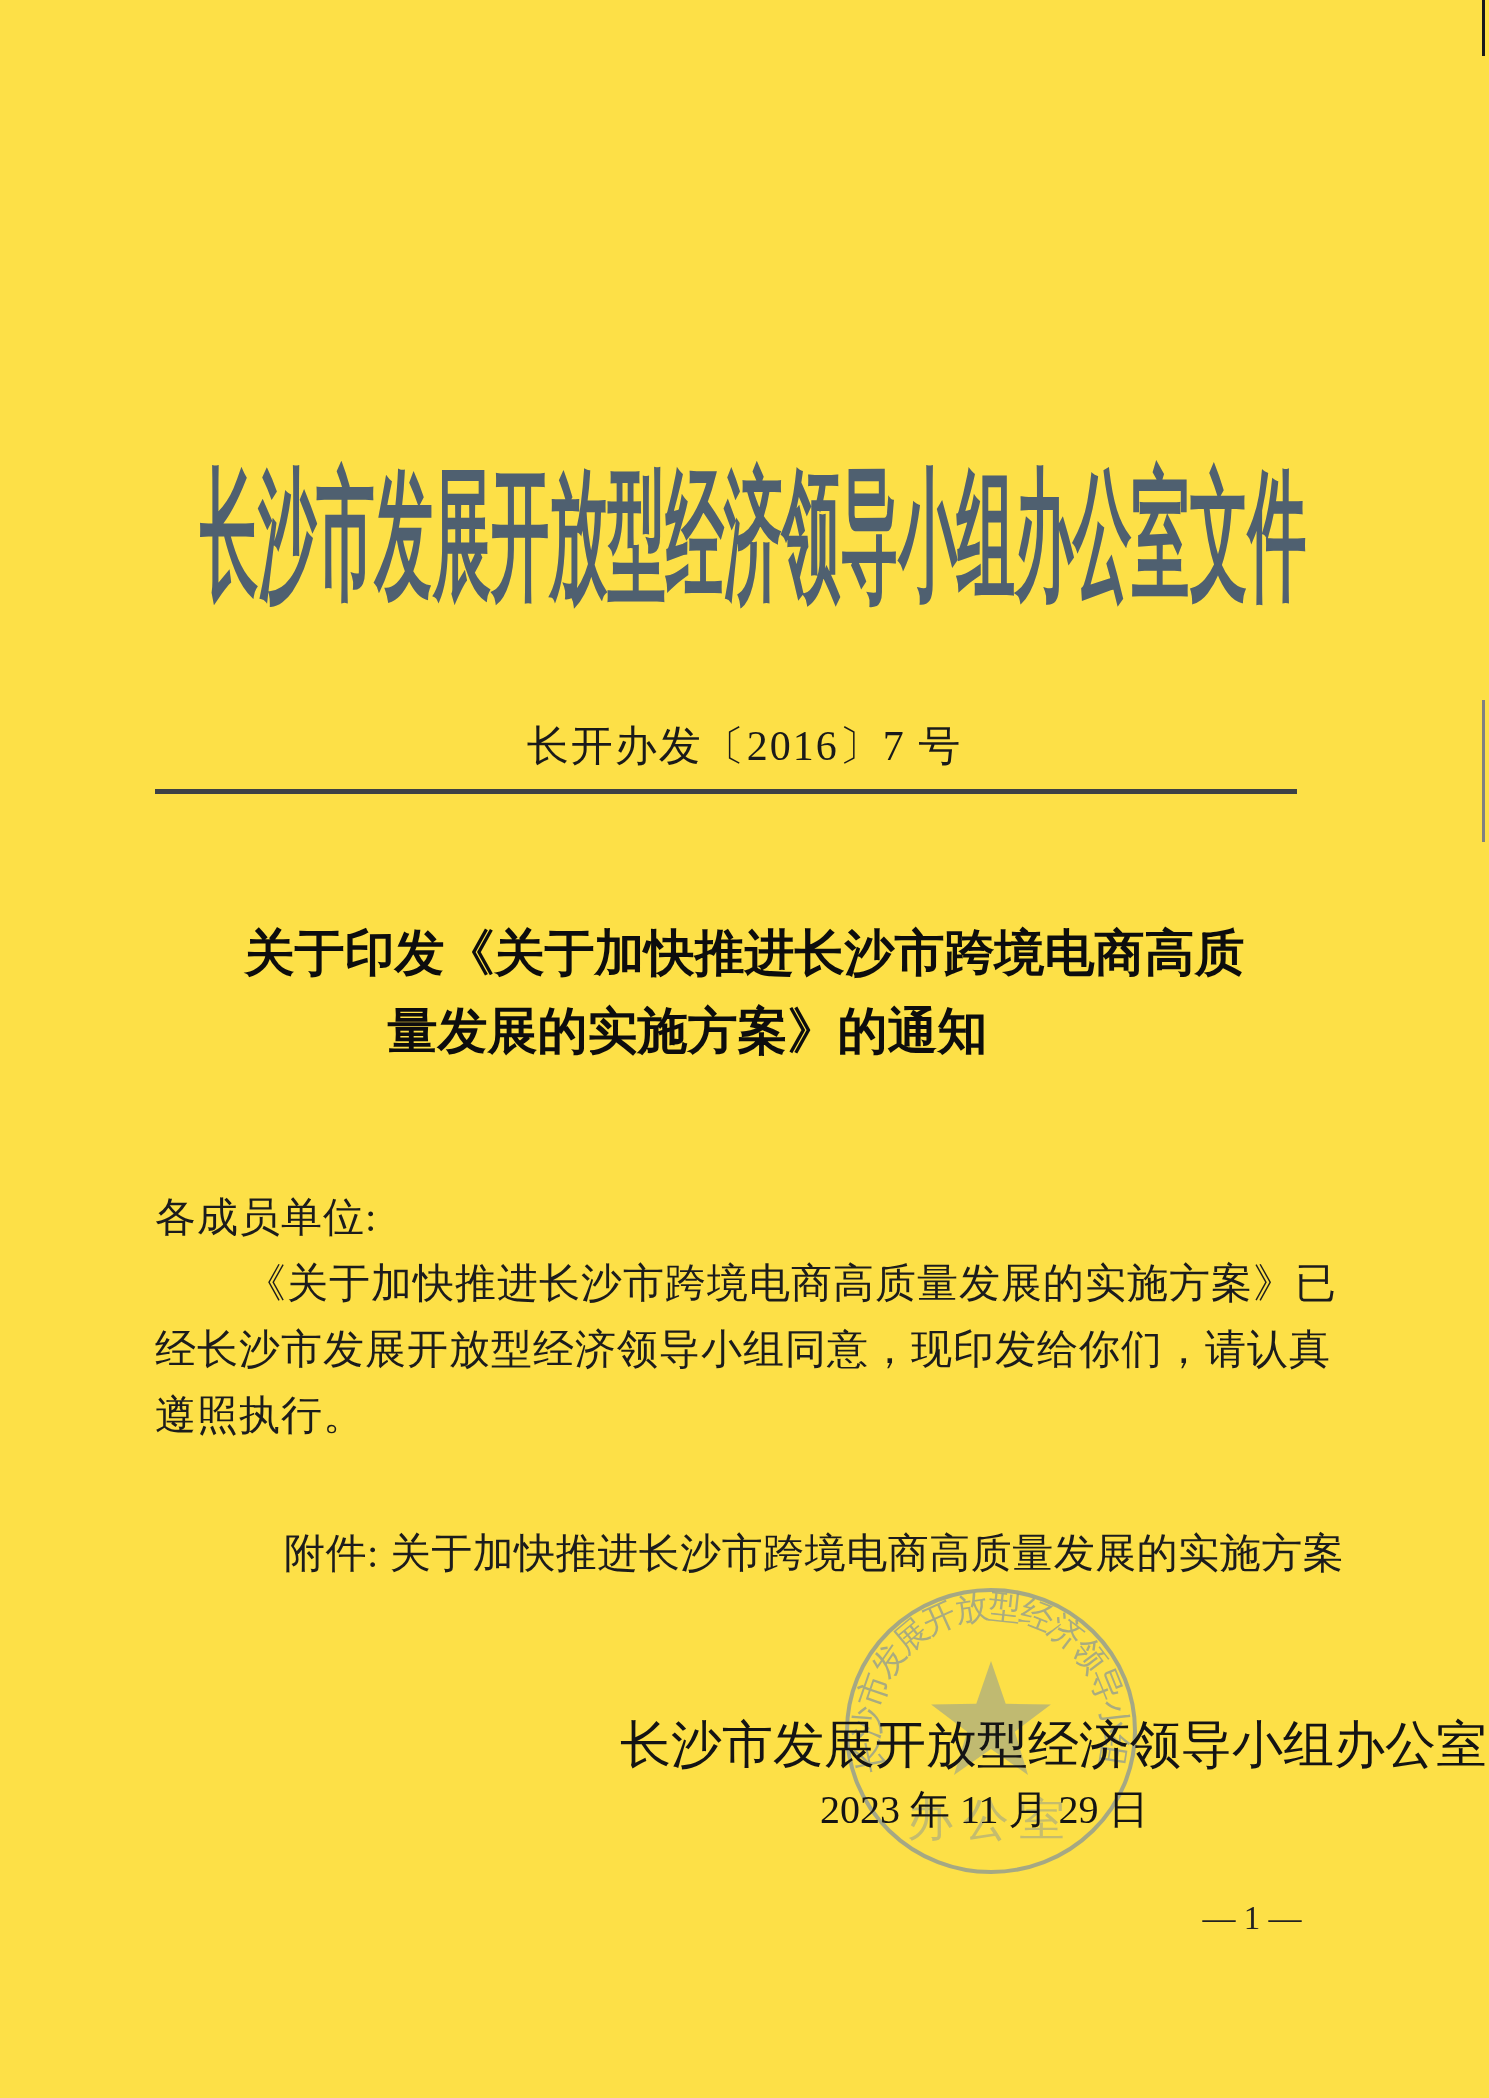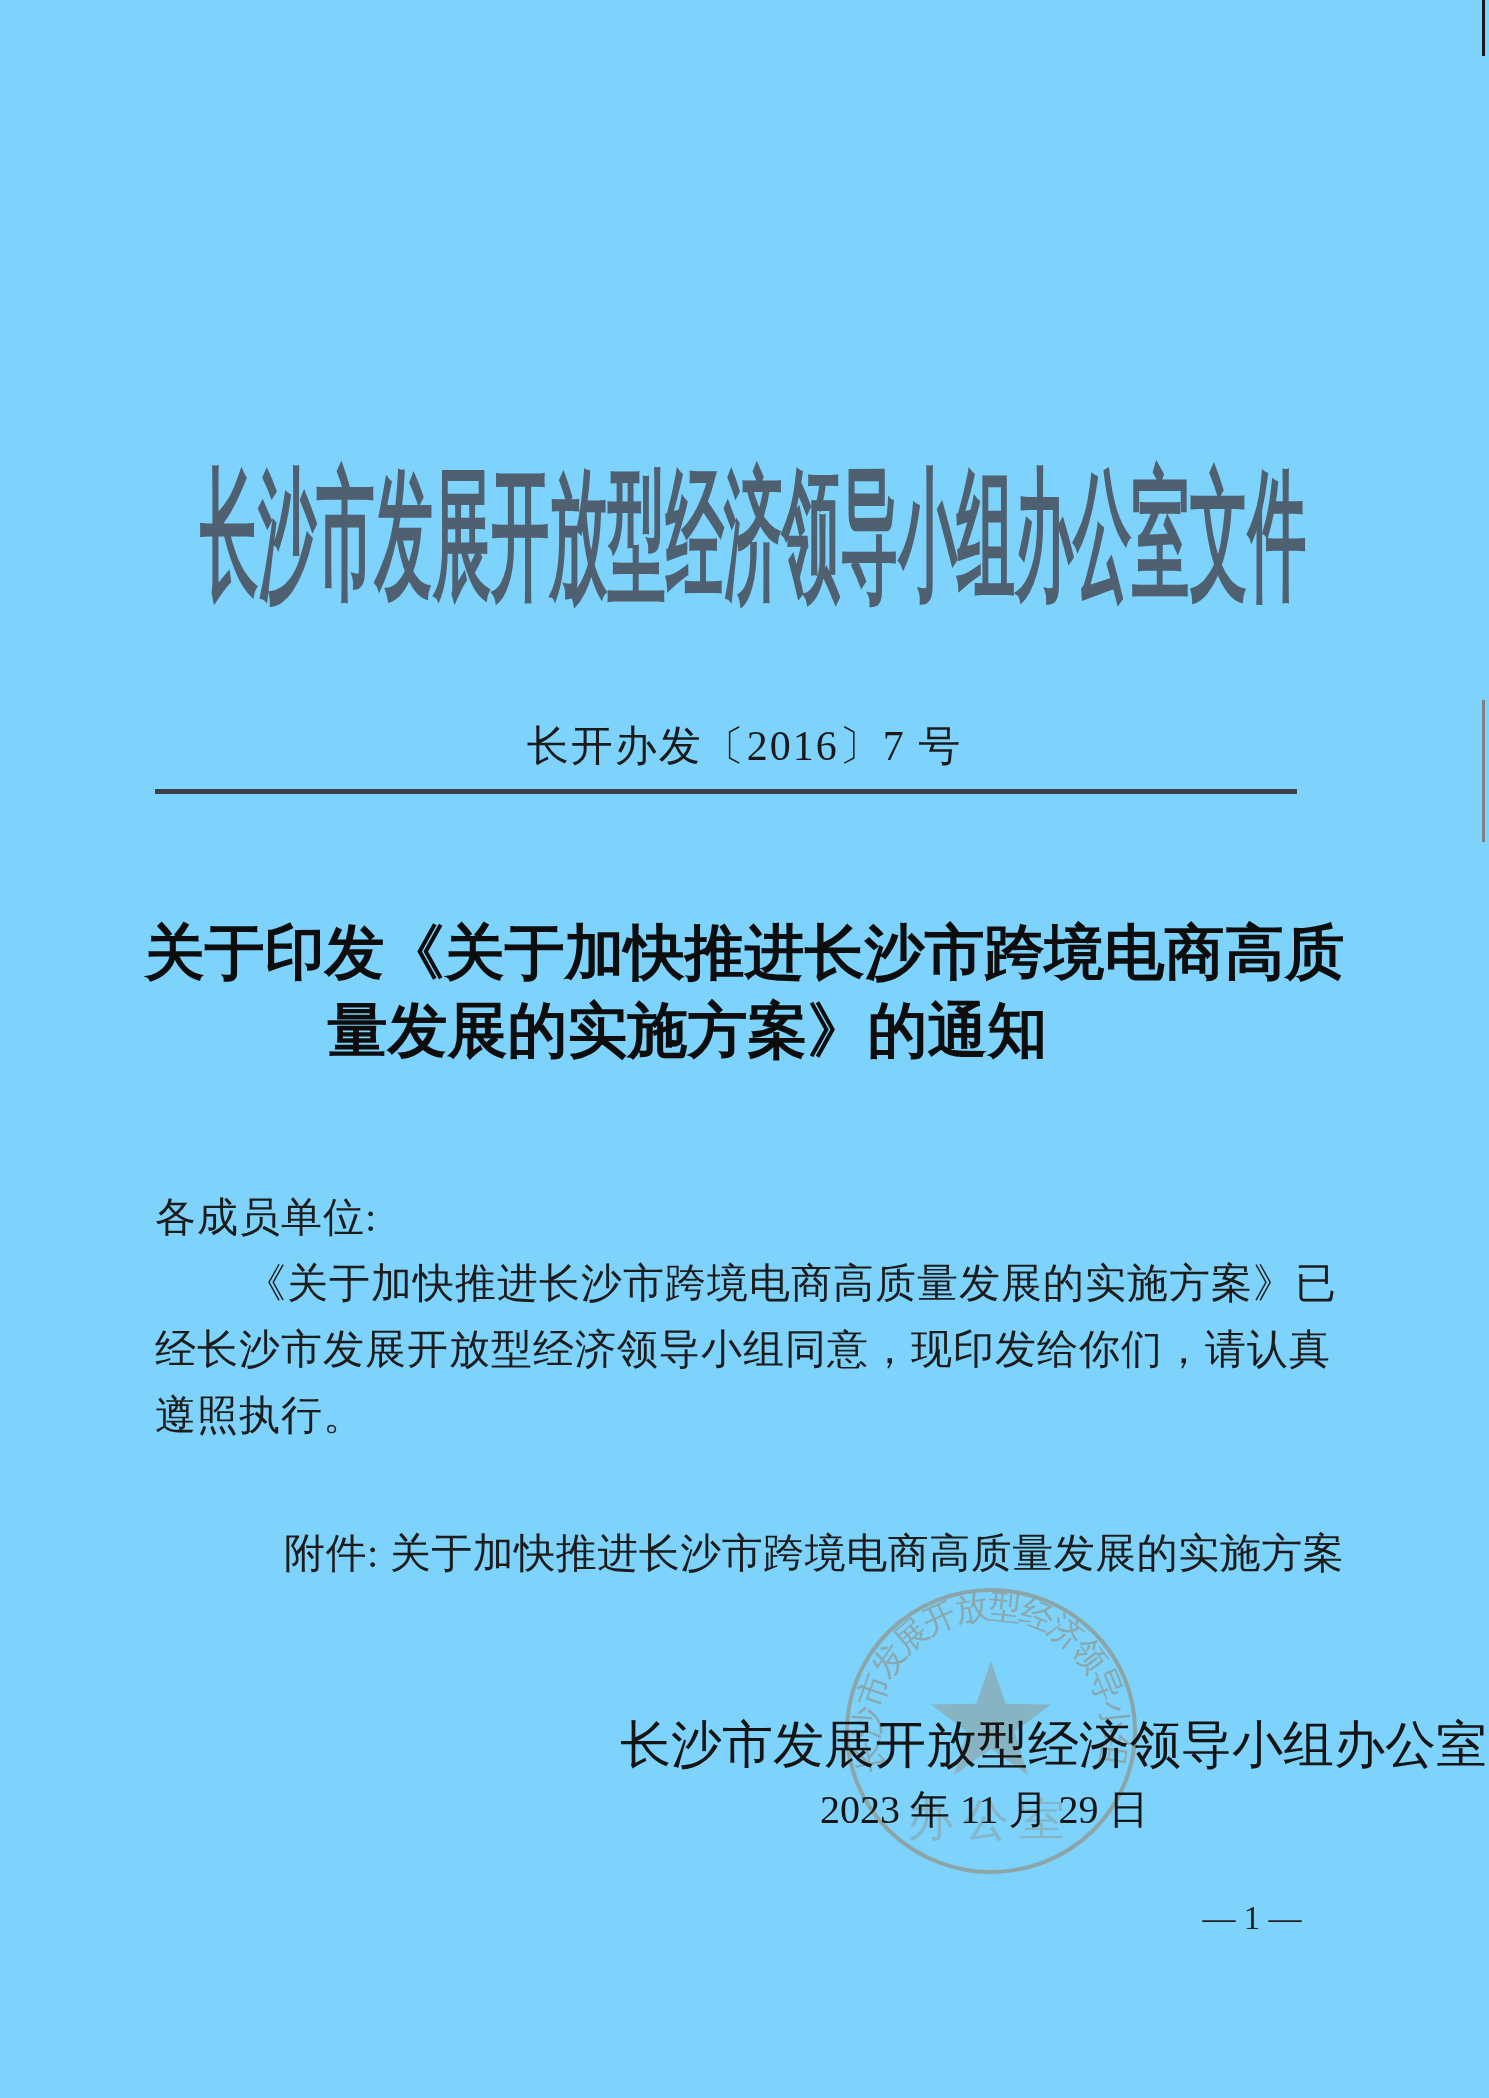--- a/index.html
+++ b/index.html
@@ -1,19 +1,19 @@
 <!DOCTYPE html>
 <html style="--header-color: #4f6070;"><head>
 <meta charset="utf-8">
 <style>
   html,body{margin:0;padding:0;background:#ffffff;}
   .page{
     position:relative;
     width:1489px;height:2098px;
-    background:#7dd3fc;
+    background:#fde047;
     overflow:hidden;
     font-family:"Liberation Serif","DejaVu Serif",serif;
     color:#1c1c1c;
   }
   .header-wrap{
     position:absolute;left:200px;top:458px;width:1110px;height:158px;
   }
   .header-wrap .stretch{
     display:inline-block;
     font-size:142px;line-height:156px;font-weight:bold;
@@ -27,21 +27,21 @@
     text-align:center;font-size:42px;line-height:48px;
     letter-spacing:2px;color:#1a1a1a;
   }
   .rule{
     position:absolute;left:155px;top:789px;width:1142px;height:5px;
     background:#3d4145;
   }
   .doc-title{
     position:absolute;left:0;right:0;top:914px;
     text-align:center;font-weight:bold;color:#0d0d0d;
-    font-size:60px;line-height:78px;
+    font-size:50px;line-height:78px;
   }
   .doc-title .l2{display:block;transform:translateX(-57px);}
   .bodyline{
     position:absolute;left:155px;white-space:nowrap;
     font-size:41px;line-height:50px;letter-spacing:1px;color:#1c1c1c;
   }
   .indent1{text-indent:90px;}
   .salutation{top:1192px;}
   .b0{top:1258px;}
   .b1{top:1324px;font-family:Liberation Serif, serif;}

